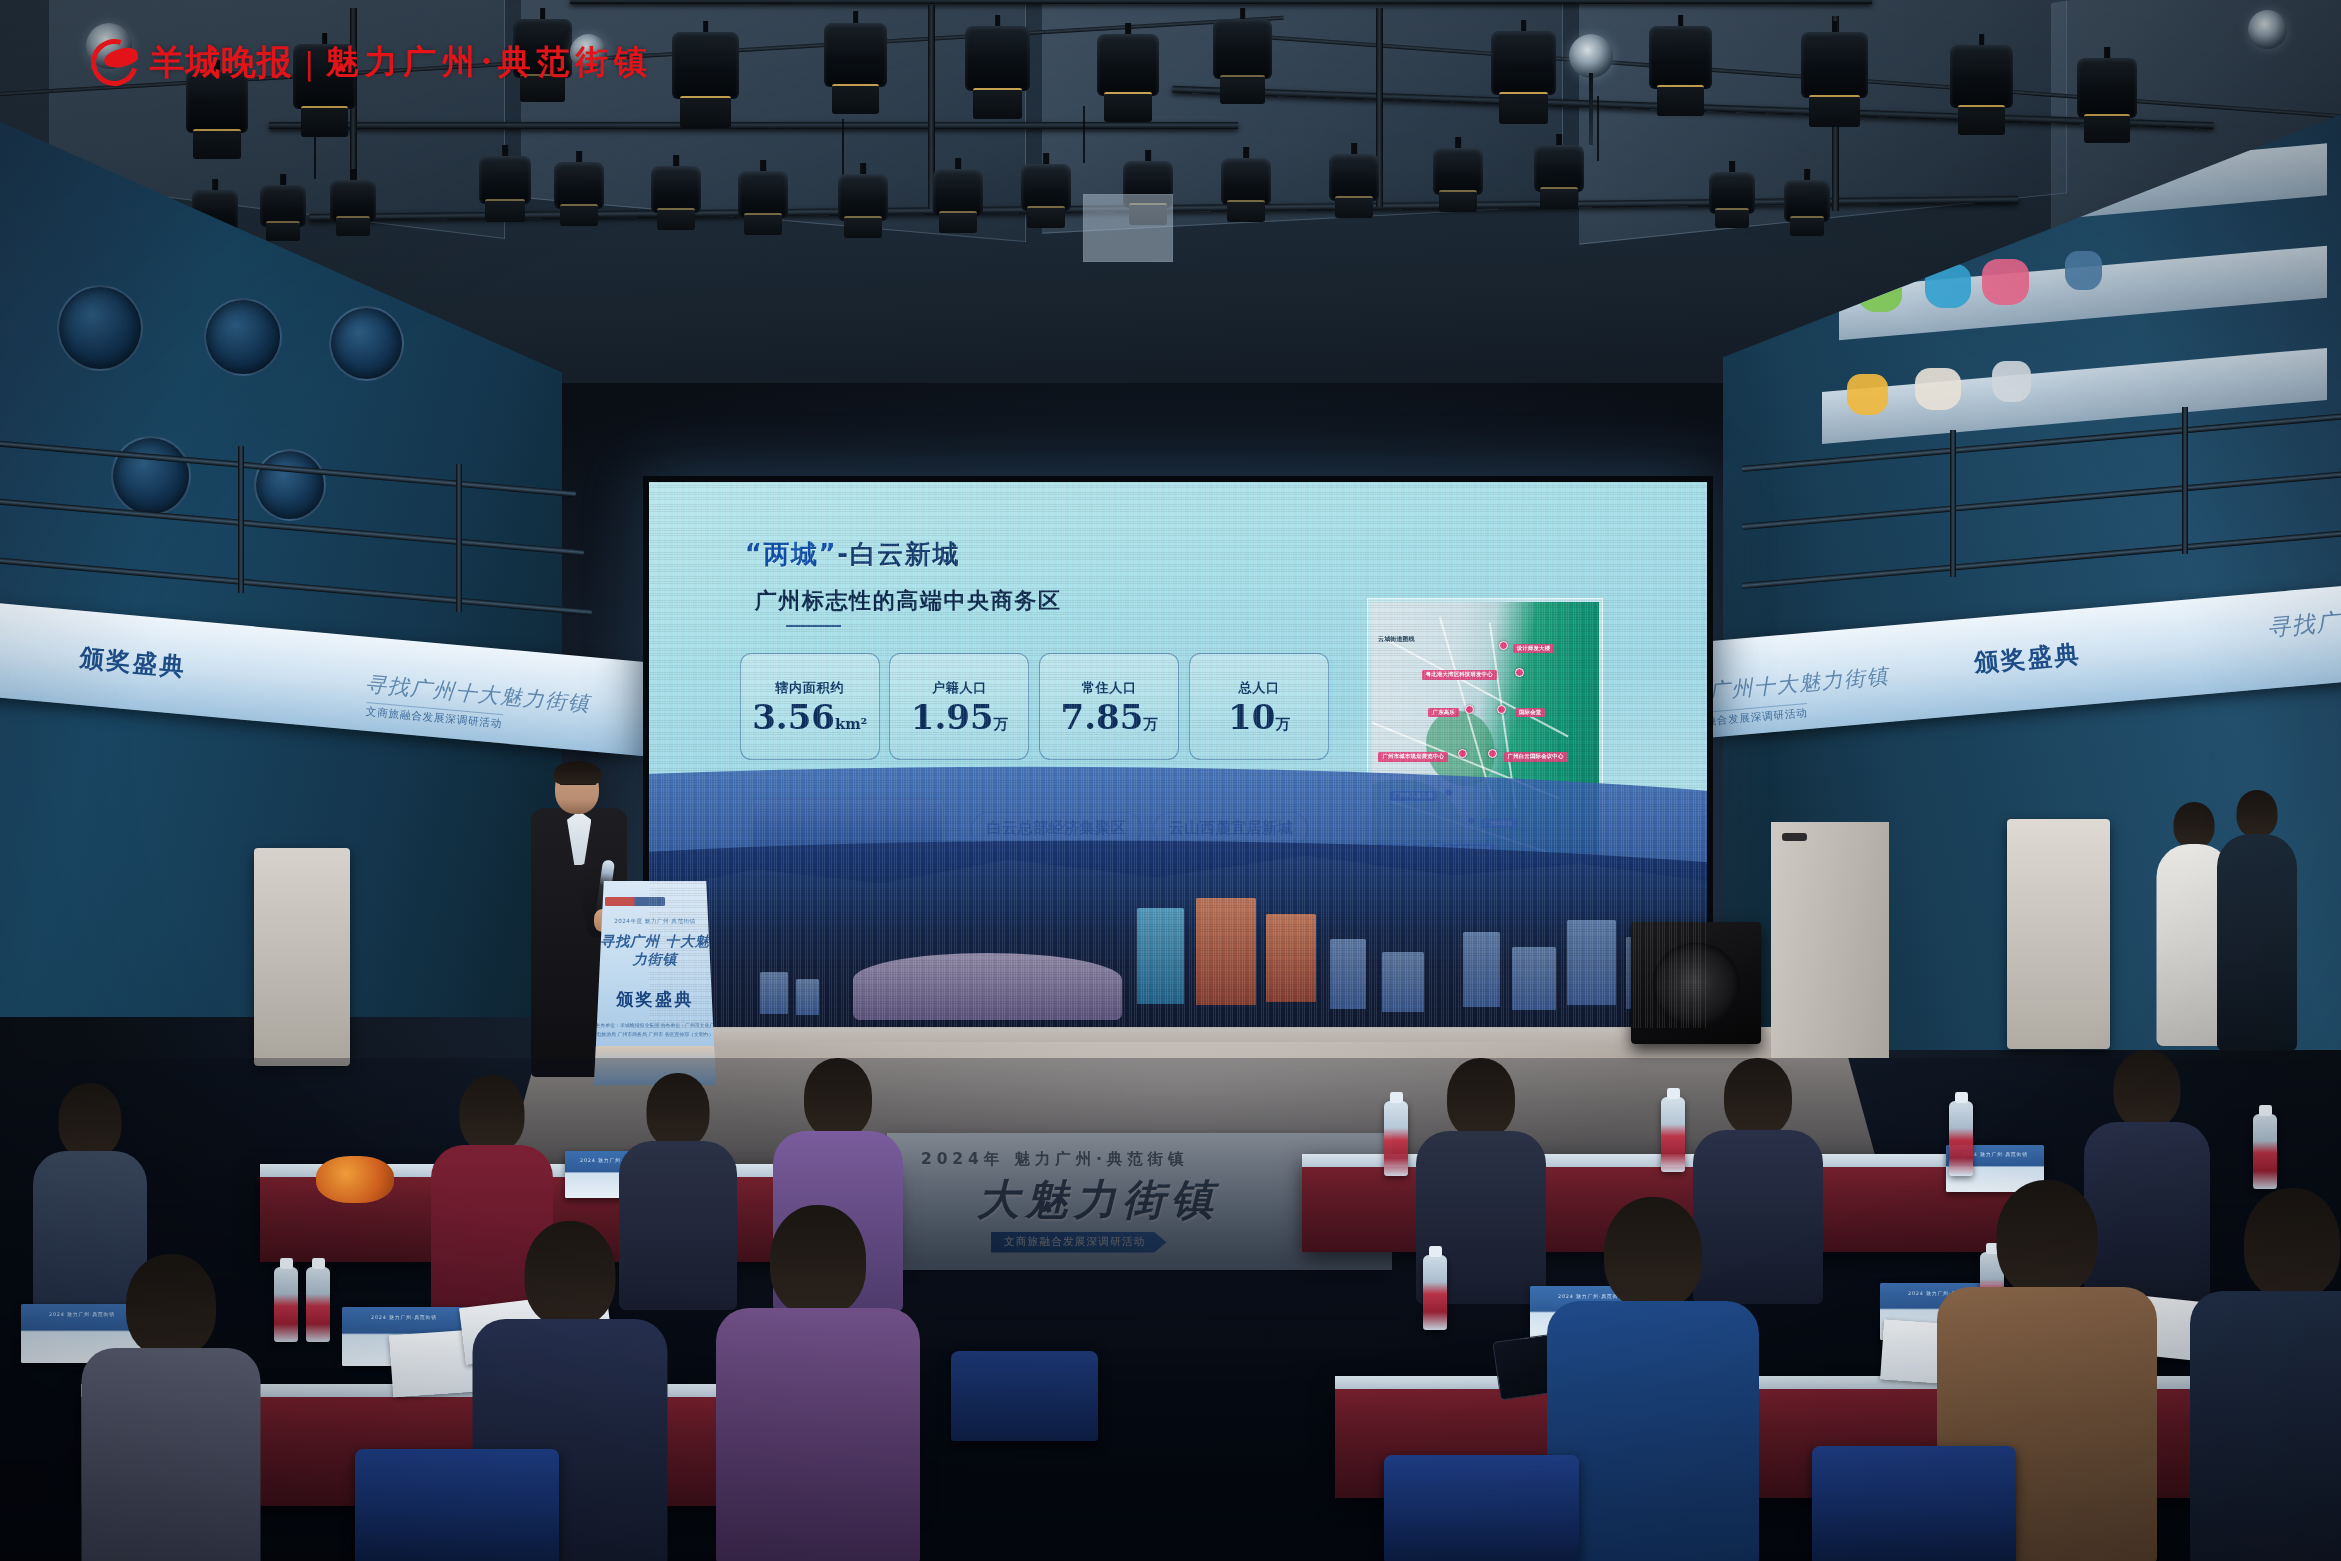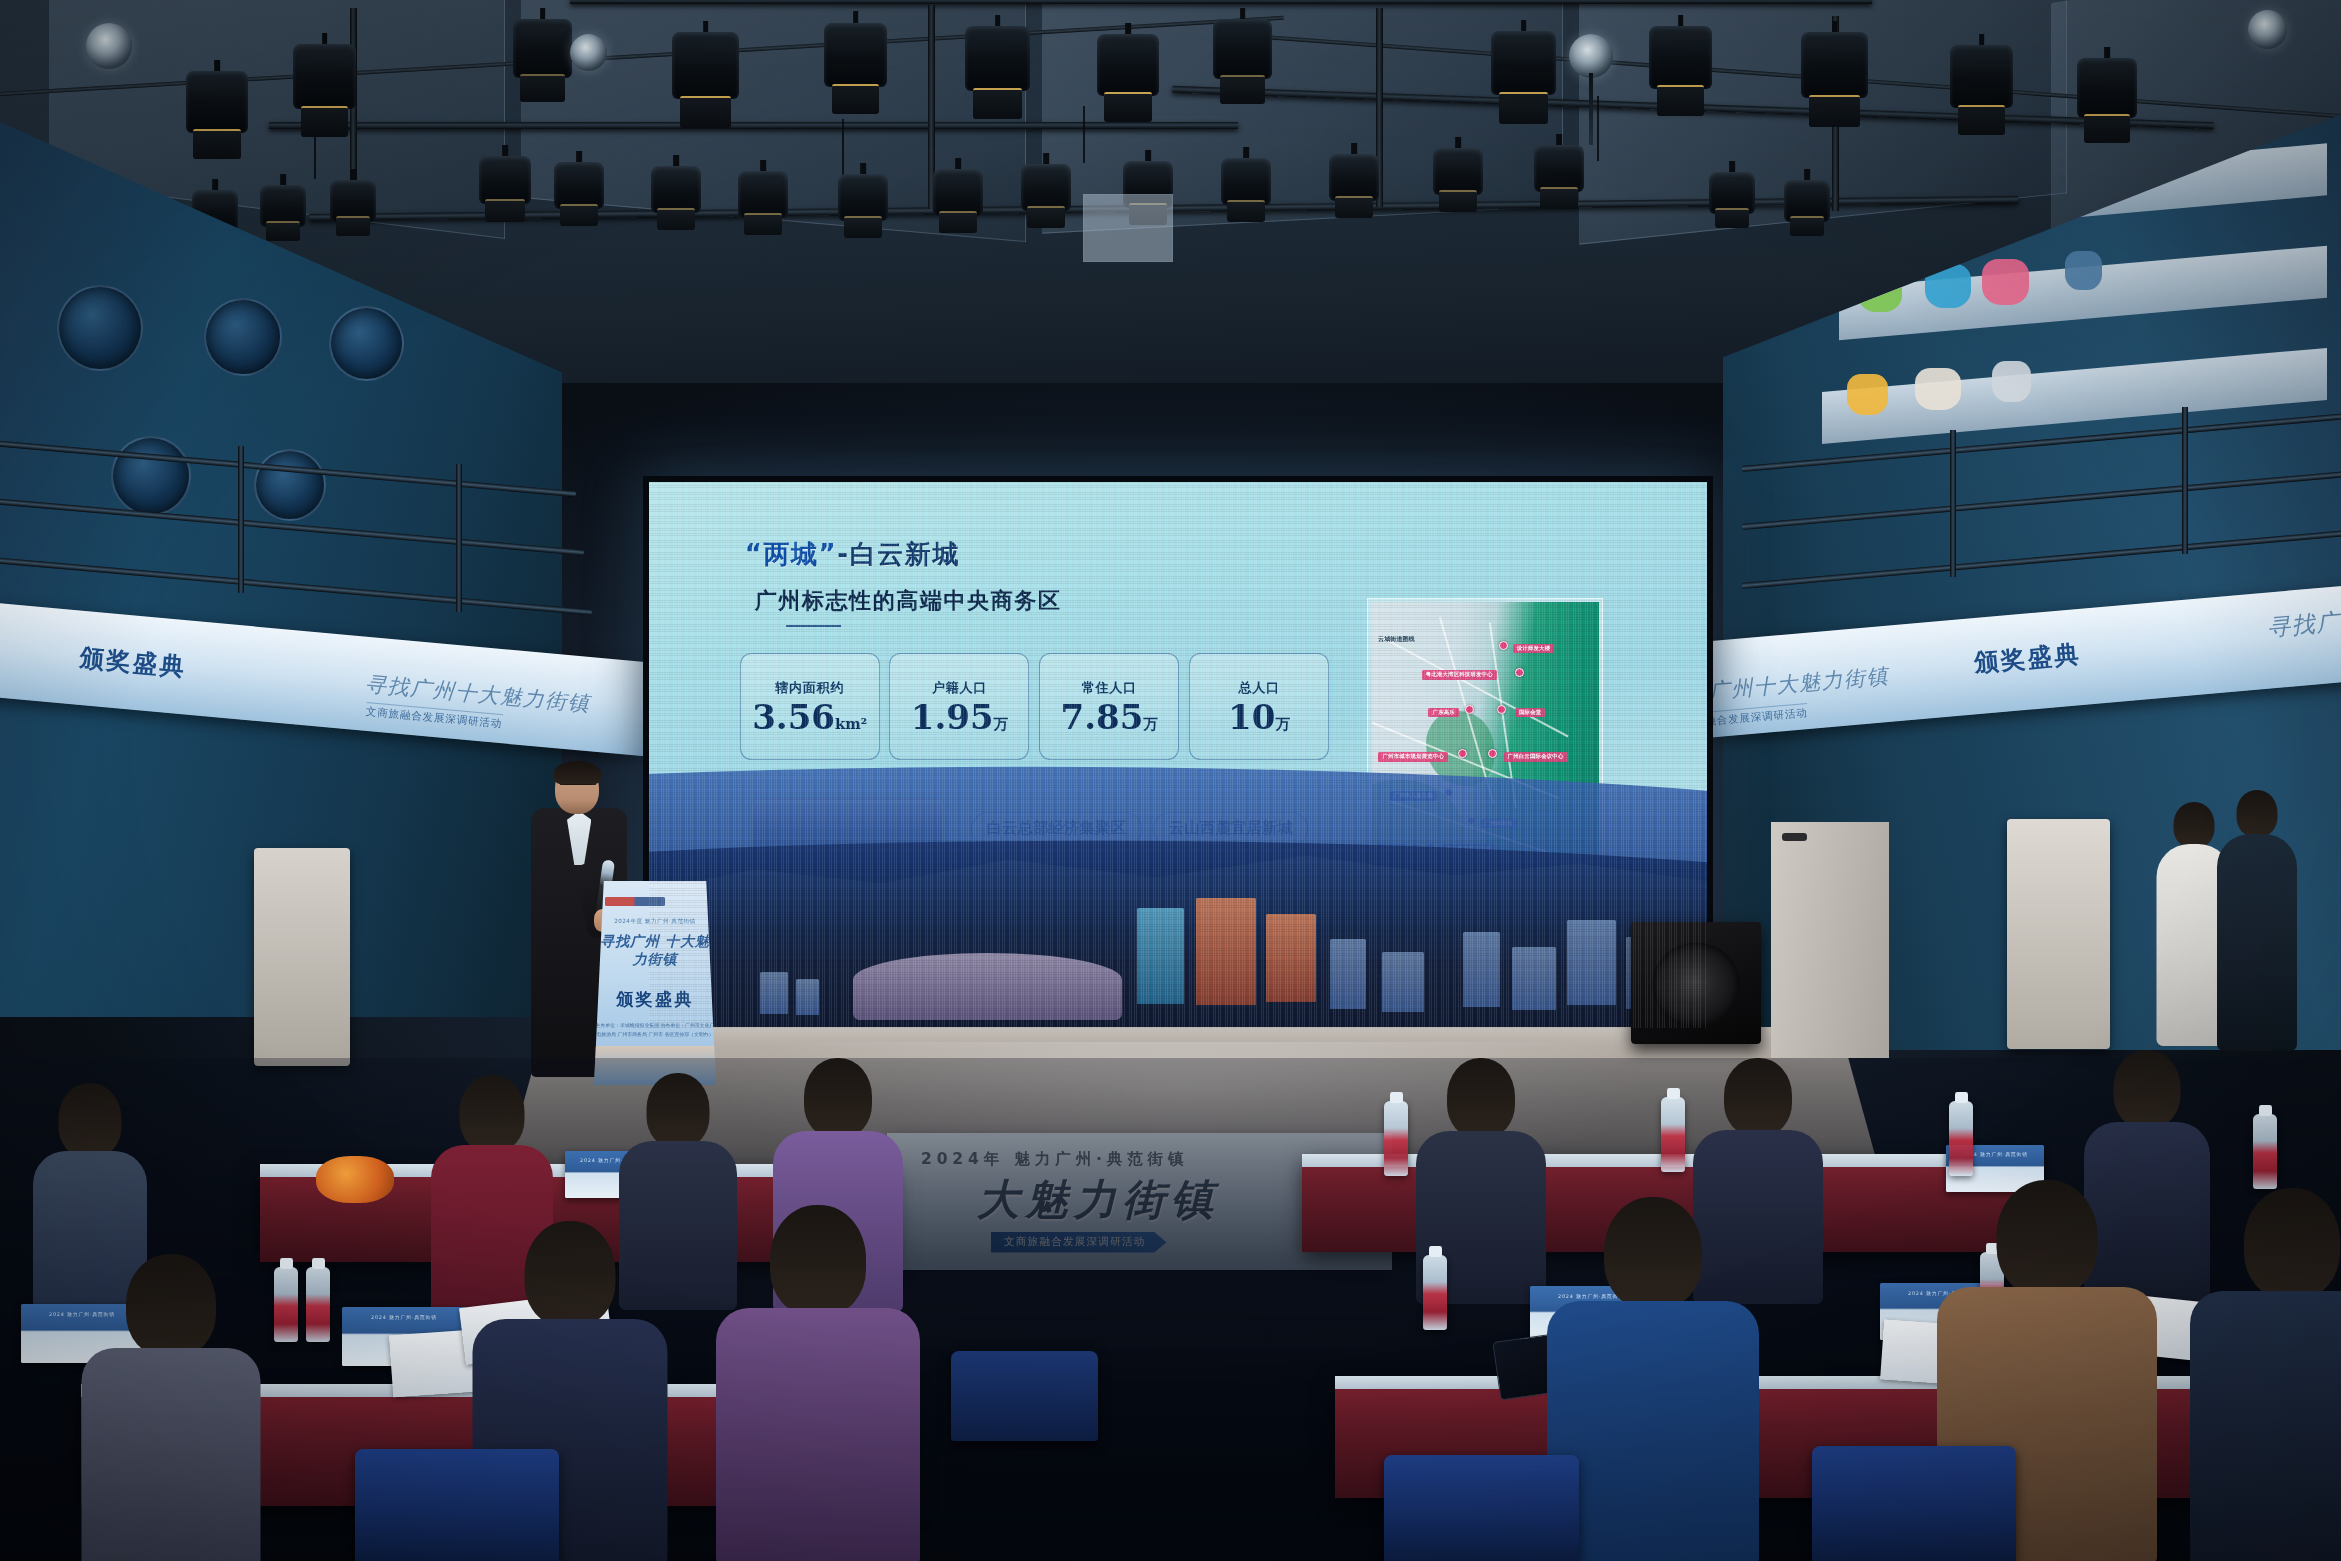--- a/index.html
+++ b/index.html
@@ -1172,16 +1172,25 @@
   <div class="person" style="left:2190px; top:1188px; width:204px; height:374px;">
     <div class="p-head" style="width:96px; height:111px;"></div>
     <div class="p-body" style="top:103px; width:204px; height:274px; background:linear-gradient(180deg,#23324c,#121a2a);"></div>
   </div>
 
   <div class="chair" style="left:355px; top:1449px; width:204px; height:114px;"></div>
   <div class="chair" style="left:1384px; top:1455px; width:195px; height:107px;"></div>
   <div class="chair" style="left:1812px; top:1446px; width:204px; height:117px;"></div>
   <div class="chair" style="left:951px; top:1351px; width:147px; height:90px; background:linear-gradient(180deg,#1b3570,#0e1f45);"></div>
 
+  <div class="watermark">
+    <div class="wm-logo">
+      <div class="ring"></div>
+        <div class="swoosh"></div>
+    </div>
+    <span class="wm-name">羊城晚报</span>
+    <span class="wm-bar">|</span>
+    <span class="wm-sub">魅力广州·典范街镇</span>
+  </div>
 
   <div class="vignette"></div>
 </div>
 
 
 </body></html>

